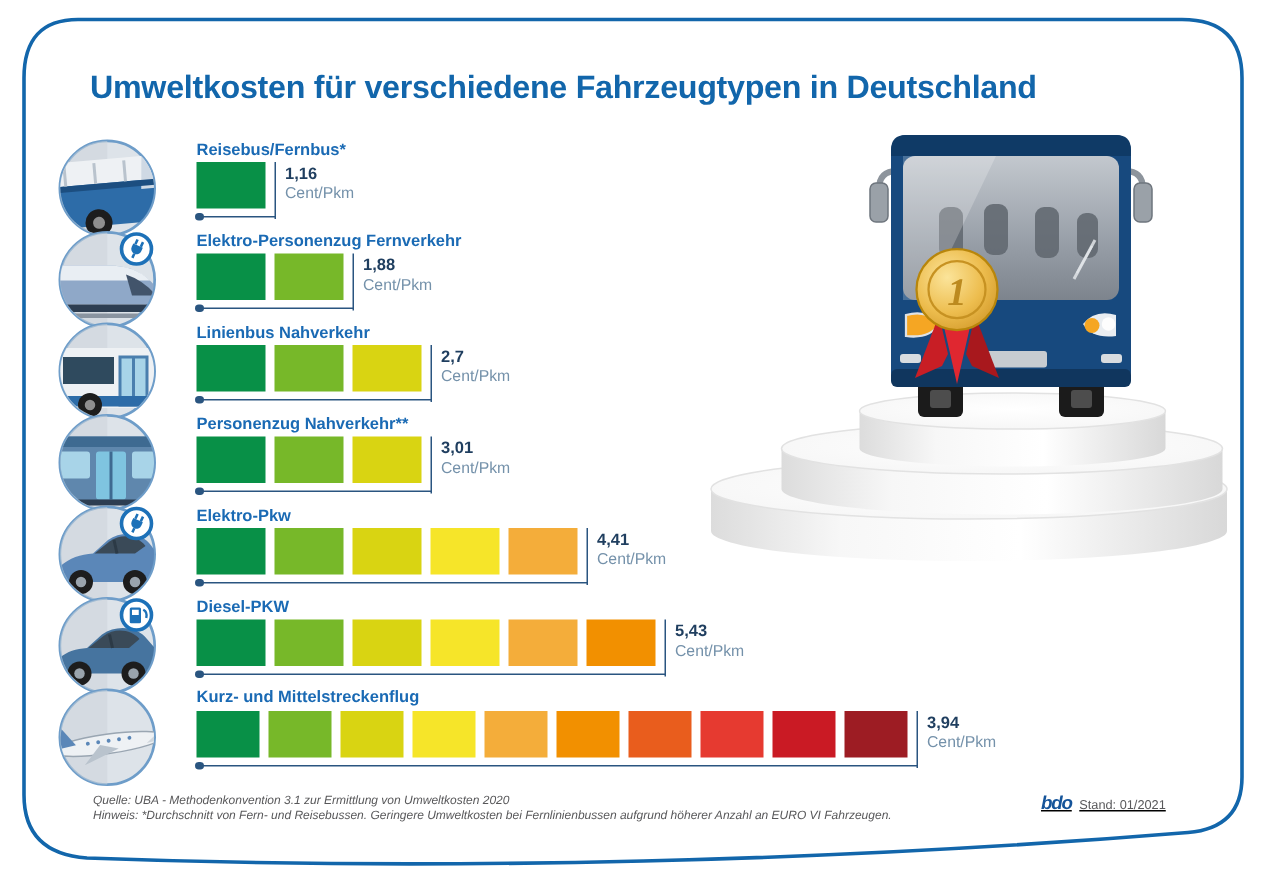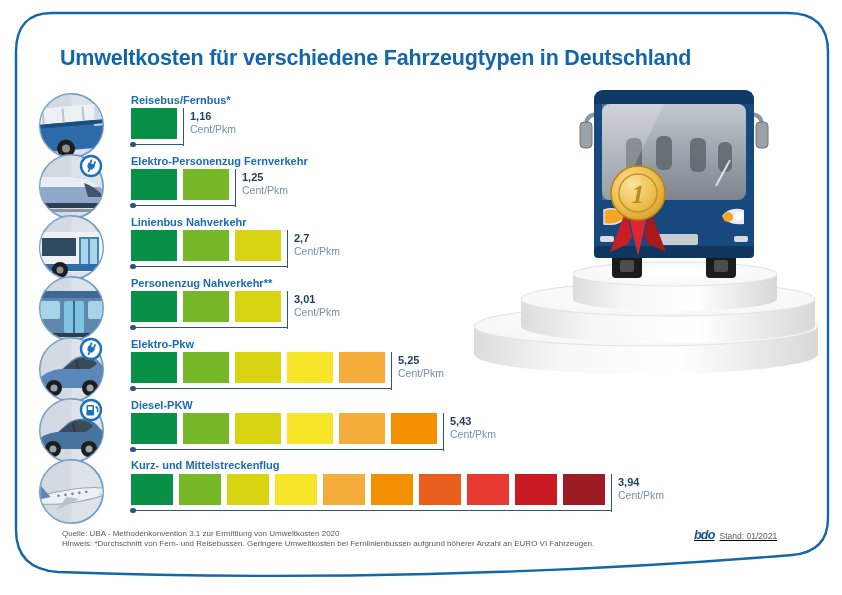--- a/index.html
+++ b/index.html
@@ -25,21 +25,21 @@
   .callout-text{margin-left:26px;font-size:15px;white-space:nowrap;}
   .callout-text .num{font-weight:bold;color:#1f3e5f;}
   .callout-text .unit{color:#4a7fae;}
   .callout-line{position:relative;margin-top:3px;width:112px;height:0;
                 border-top:2px solid #2a5580;}
   .callout-line .dot{position:absolute;left:-1px;top:-4px;width:6px;height:6px;
                      border-radius:50%;background:#2a5580;}
   .podium-svg{position:absolute;left:455px;top:252px;}
   .bus-svg{position:absolute;left:578px;top:86px;}
   
-  .footer{position:absolute;left:62px;top:529px;font-size:8px;line-height:9.8px;color:#58585a;}
+  .footer{position:absolute;left:62px;top:529px;font-size:8px;line-height:9.8px;color:#58585a;font-style:italic;}
   .footer .indent{padding-left:26px;}
   .stand{position:absolute;left:694px;top:528px;display:flex;align-items:baseline;text-decoration:underline;}
   .stand .logo{font-size:12.5px;font-weight:bold;color:#15549a;letter-spacing:-0.8px;
                font-style:italic;margin-right:5px;}
   .stand .stand-text{font-size:8.5px;color:#58585a;}
 </style>
 </head>
 <body>
 
 <div class="stage">
@@ -113,21 +113,21 @@
       <div class="row-label" style="top:155px">Elektro-Personenzug Fernverkehr</div>
       <div class="blocks" style="top:169px">
       <div class="block" style="width:46px;background:#089047"></div>
         <div class="block" style="width:46px;background:#77b829"></div>
     </div>
       <div class="bracket-h" style="left:131px;top:205px;width:105px">
         <span class="dot"></span>
       </div>
       <div class="bracket-v" style="left:235px;top:169px;height:37.6px"></div>
       <div class="row-value" style="left:242px;top:171px">
-      <span class="num">1,25</span>
+      <span class="num">1,88</span>
         <span class="unit">Cent/Pkm</span>
     </div>
       <div class="row-icon" style="top:214px"><svg width="67" height="67" viewBox="0 0 67 67">
     <defs>
             <clipPath id="clip2">
               <circle cx="33.5" cy="33.5" r="31.2"></circle>
             </clipPath>
           </defs>
     <circle cx="33.5" cy="33.5" r="31.6" fill="#dde3e9" stroke="#6e9dc9" stroke-width="1.8"></circle>
     <path d="M 33.5,2 A 31.5,31.5 0 0 0 33.5,65 Z" fill="#ccd3da" opacity="0.55"></path>
@@ -221,21 +221,21 @@
         <div class="block" style="width:46px;background:#77b829"></div>
         <div class="block" style="width:46px;background:#d9d412"></div>
         <div class="block" style="width:46px;background:#f6e529"></div>
         <div class="block" style="width:46px;background:#f4ad3a"></div>
     </div>
       <div class="bracket-h" style="left:131px;top:388px;width:261px">
         <span class="dot"></span>
       </div>
       <div class="bracket-v" style="left:391px;top:352px;height:37.6px"></div>
       <div class="row-value" style="left:398px;top:354px">
-      <span class="num">5,25</span>
+      <span class="num">4,41</span>
         <span class="unit">Cent/Pkm</span>
     </div>
       <div class="row-icon" style="top:397px"><svg width="67" height="67" viewBox="0 0 67 67">
     <defs>
             <clipPath id="clip5">
               <circle cx="33.5" cy="33.5" r="31.2"></circle>
             </clipPath>
           </defs>
     <circle cx="33.5" cy="33.5" r="31.6" fill="#dde3e9" stroke="#6e9dc9" stroke-width="1.8"></circle>
     <path d="M 33.5,2 A 31.5,31.5 0 0 0 33.5,65 Z" fill="#ccd3da" opacity="0.55"></path>

